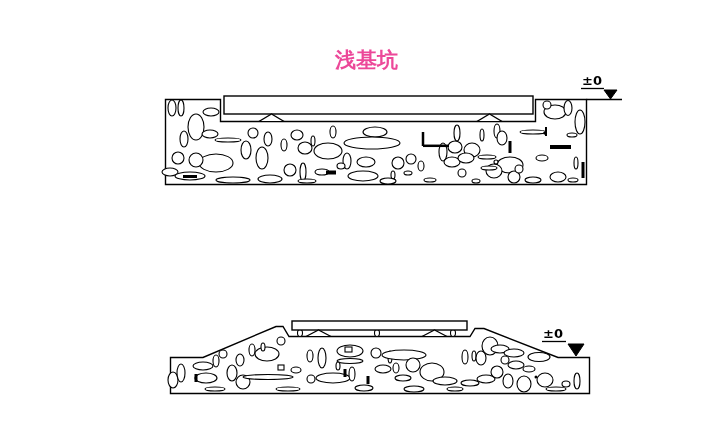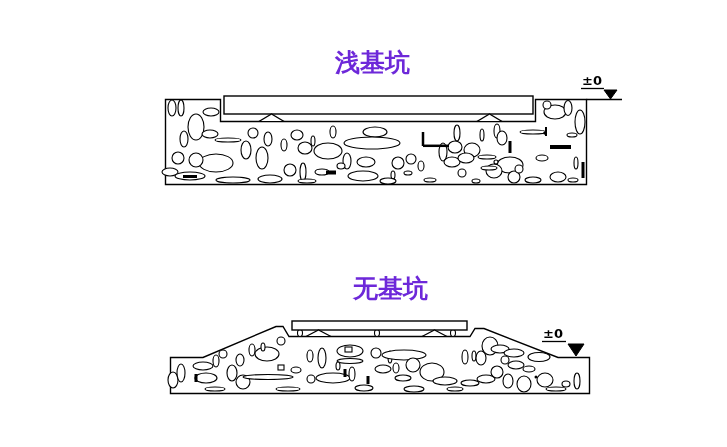--- a/index.html
+++ b/index.html
@@ -1,19 +1,19 @@
 <!DOCTYPE html>
 <html><head>
 <meta charset="utf-8">
 <style>
   html,body{margin:0;padding:0;background:#fff;}
   .canvas{position:relative;width:727px;height:447px;background:#fff;overflow:hidden;
           font-family:"DejaVu Sans","Liberation Sans",sans-serif;}
   .canvas svg{position:absolute;left:0;top:0;}
-  .title{position:absolute;font-size:25px;font-weight:bold;color:#6d28d9;white-space:nowrap;
+  .title{position:absolute;font-size:21px;font-weight:bold;color:#ec4899;white-space:nowrap;
          letter-spacing:0px;line-height:1;}
   .t-top{left:335px;top:50px;}
   .t-bottom{left:353px;top:276px;}
   .datum-label{position:absolute;font-size:13px;font-weight:bold;color:#000;line-height:1;}
   .d-top{left:582px;top:74px;}
   .d-bottom{left:543px;top:327px;}
 </style>
 </head>
 <body>
 
@@ -175,16 +175,15 @@
         <line x1="368" y1="376" x2="368" y2="384" stroke="#000000" stroke-width="3"></line>
         <circle cx="536" cy="377" r="1.5" fill="#000000"></circle>
         <rect x="292" y="321" width="175" height="9" fill="#fff" stroke="#000000" stroke-width="1.4"></rect>
         <polygon points="306,336.5 331,336.5 318.5,330" fill="#fff" stroke="#000000" stroke-width="1.2"></polygon>
         <polygon points="422,336.5 447,336.5 434.5,330" fill="#fff" stroke="#000000" stroke-width="1.2"></polygon>
         <line x1="542" y1="341.5" x2="566" y2="341.5" stroke="#000000" stroke-width="1.3"></line>
         <polygon points="568,344 584,344 576,356" fill="#000000" stroke="#000000" stroke-width="1"></polygon>
       </g>
     </svg>
   <div class="title t-top">浅基坑</div>
-  <div class="title t-bottom">无基坑</div>
   <div class="datum-label d-top">±0</div>
   <div class="datum-label d-bottom">±0</div>
 </div>
 
 </body></html>

